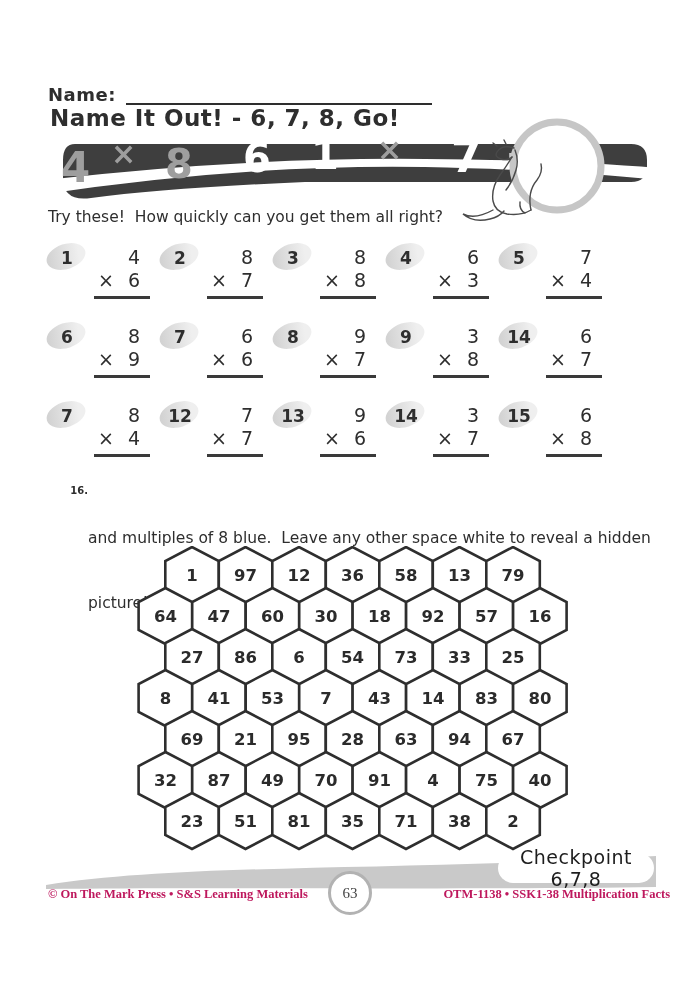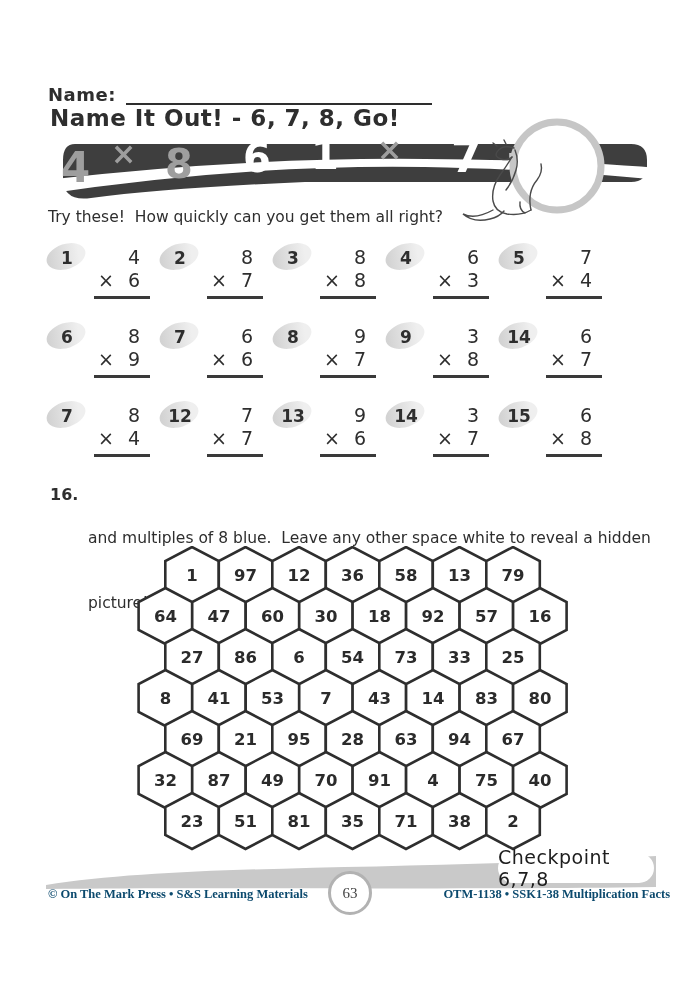--- a/index.html
+++ b/index.html
@@ -22,32 +22,32 @@
   .pnum{position:relative;min-width:34px;text-align:center;font-weight:bold;font-size:17px;padding-top:1px;z-index:1;}
   .pnum::before{content:"";position:absolute;left:-4px;top:-3px;width:40px;height:25px;
     background:linear-gradient(100deg,#d3d3d3 10%,#efefef 80%);border-radius:50%;
     transform:rotate(-18deg);z-index:-1;}
   .work{width:56px;margin-left:10px;}
   .work .top{font-size:19px;text-align:right;padding-right:10px;line-height:1.15;}
   .work .bot{font-size:19px;display:flex;justify-content:space-between;padding:0 10px 0 4px;line-height:1.2;}
   .answer-line{border-bottom:3.5px solid #3a3a3a;margin-top:4px;width:100%;}
   
   .instruction{position:absolute;top:485px;left:50px;width:600px;display:flex;}
-  .instruction .inum{font-weight:bold;font-size:16px;width:38px;flex:none;}
+  .instruction .inum{font-weight:bold;font-size:10px;width:38px;flex:none;text-align:right;}
   .instruction .ilines{font-size:15.5px;line-height:1.4;white-space:pre;}
   
   .honeycomb-svg{position:absolute;top:546px;left:110px;}
   
   .checkpoint-svg{position:absolute;top:849px;left:44px;}
   .checkpoint-pill{position:absolute;top:853px;left:498px;width:156px;height:30px;background:#ffffff;
     border-radius:15px;display:flex;align-items:center;justify-content:center;
-    font-size:19px;color:#1d1d1d;letter-spacing:.5px;}
+    font-size:19px;color:#1d1d1d;letter-spacing:.5px;text-align:center;}
   
   .footer-left,.footer-right{position:absolute;top:887px;font-family:"Liberation Serif","DejaVu Serif",serif;
-    font-weight:bold;font-size:12.5px;color:#0c4a6e;}
+    font-weight:bold;font-size:12.5px;color:#be185d;}
   .footer-left{left:48px;}
   .footer-right{right:30px;}
   .page-circle{position:absolute;top:871px;left:328px;width:44px;height:44px;border:3.5px solid #b2b2b2;
     border-radius:50%;background:#fff;display:flex;align-items:center;justify-content:center;
     font-family:"Liberation Serif","DejaVu Serif",serif;font-size:15px;color:#444;box-sizing:border-box;}
 </style>
 </head>
 <body>
 
 <div class="page">

